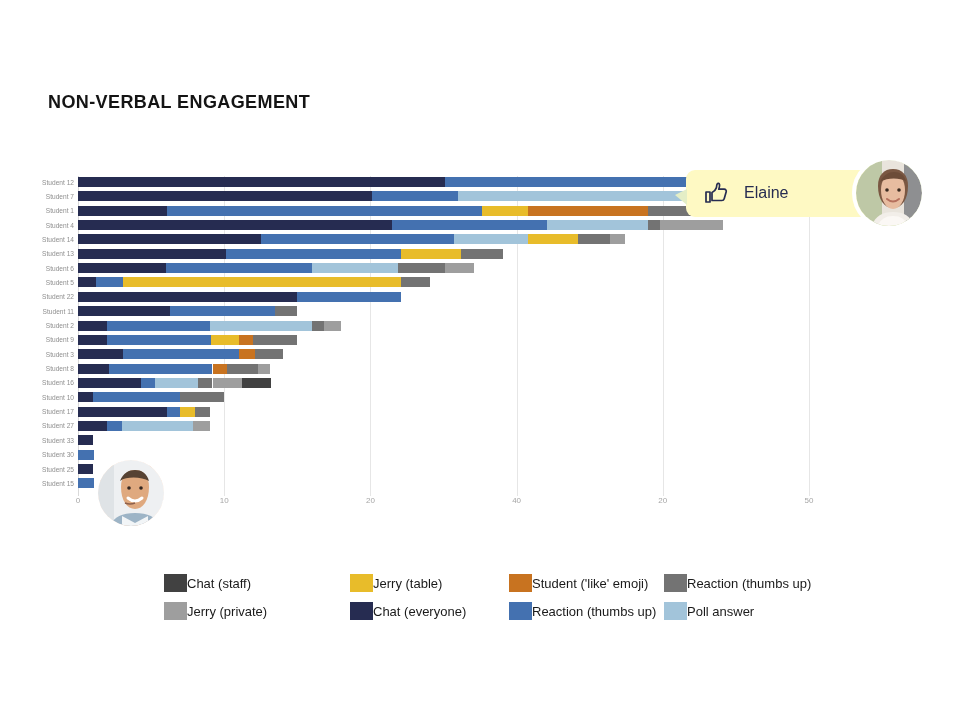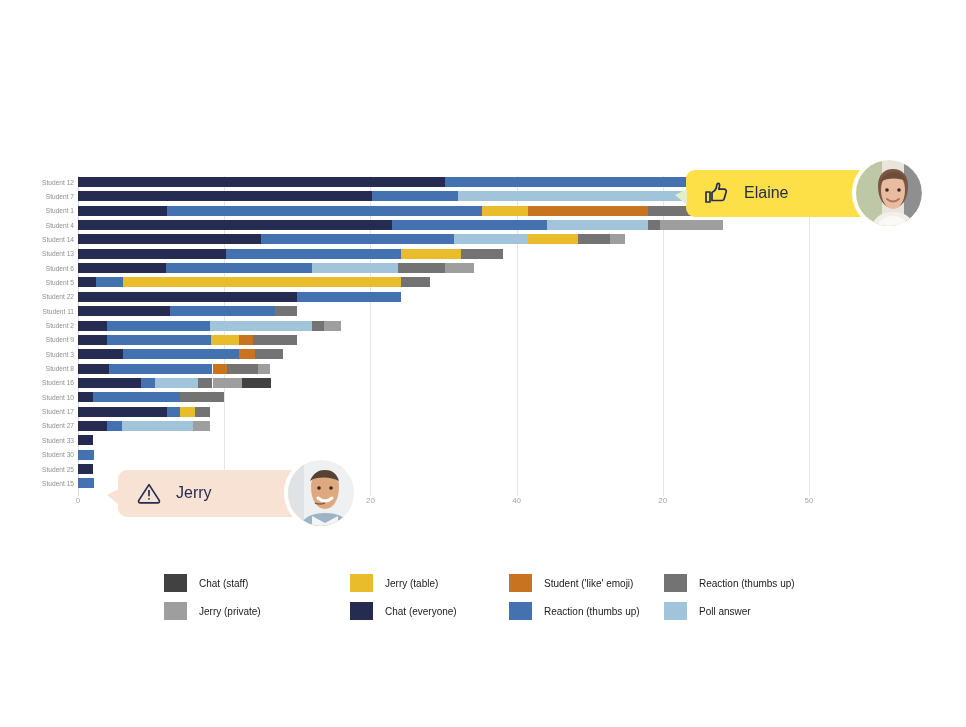--- a/index.html
+++ b/index.html
@@ -35,21 +35,21 @@
     transform:translateX(-50%);white-space:nowrap;
   }
 
   .barrow{position:absolute;left:0;height:10px;}
   .seg{position:absolute;top:0;height:10px;}
 
   
   #legend{position:absolute;left:164px;top:574px;width:700px;height:52px;}
   .legitem{position:absolute;display:flex;align-items:center;height:18px;}
   .swatch{width:23px;height:18px;flex:0 0 23px;}
-  .legtext{margin-left:12px;font-size:10px;color:#1a1a1a;white-space:nowrap;}
+  .legtext{font-size:13px;color:#1a1a1a;white-space:nowrap;}
 
   
   .callout{position:absolute;display:flex;align-items:center;}
   .bubble{
     position:relative;height:47px;border-radius:9px;
     display:flex;align-items:center;padding:0 20px 0 18px;
     box-sizing:border-box;
   }
   .bubble:after{
     content:"";position:absolute;left:-11px;top:19px;
@@ -68,20 +68,21 @@
     border-radius:50%;box-sizing:border-box;border:4px solid;
   }
   .avatar .face{position:absolute;left:0;top:0;right:0;bottom:0;overflow:hidden;border-radius:50%;}
   .ico{width:26px;height:24px;flex:0 0 26px;}
 </style>
 </head>
 <body>
 
 <div id="slide">
 
+  <div id="title">NON-VERBAL ENGAGEMENT</div>
 
   <div id="ylabels">
       <div class="ylab" style="top: 1.5px;">Student 12</div>
       <div class="ylab" style="top: 15.85px;">Student 7</div>
       <div class="ylab" style="top: 30.2px;">Student 1</div>
       <div class="ylab" style="top: 44.55px;">Student 4</div>
       <div class="ylab" style="top: 58.9px;">Student 14</div>
       <div class="ylab" style="top: 73.25px;">Student 13</div>
       <div class="ylab" style="top: 87.6px;">Student 6</div>
       <div class="ylab" style="top: 101.95px;">Student 5</div>
@@ -270,21 +271,21 @@
         <div class="legtext">Reaction (thumbs up)</div>
       </div>
       <div class="legitem" style="left: 500px; top: 28px;">
         <div class="swatch" style="background: rgb(162, 196, 218);"></div>
         <div class="legtext">Poll answer</div>
       </div>
     </div>
 
   <div id="callouts">
       <div class="callout" style="left: 686px; top: 156px;">
-        <div class="bubble" style="background: #fde047; border-right-color: rgb(228, 238, 198); color: rgb(228, 238, 198); min-width: 190px;">
+        <div class="bubble" style="background: #fef9c3; border-right-color: rgb(228, 238, 198); color: rgb(228, 238, 198); min-width: 190px;">
           <span class="ico"><svg viewBox="0 0 26 24" width="26" height="24" fill="none" stroke="#262c51" stroke-width="1.7" stroke-linejoin="round" stroke-linecap="round">
               <path d="M2 11h4v10H2z"></path>
               <path d="M8 11.5c1.8-.7 3.6-2.6 4.3-4.6.5-1.4.2-3 .9-4 .6-.8 2-.6 2.3.5.4 1.4-.2 3.4-.7 4.8h5.4c1.4 0 2.4 1.2 2 2.5l-2 7c-.3 1-1.2 1.8-2.3 1.8H8z"></path>
             </svg></span>
           <span class="cotext">Elaine</span>
         </div>
         <div class="avatar">
           <div class="face"><svg viewBox="0 0 74 74" width="74" height="74">
               <rect width="74" height="74" fill="#e9e4dc"></rect>
               <rect x="0" y="0" width="26" height="74" fill="#9bb07a" opacity=".55"></rect>
@@ -295,28 +296,20 @@
               <path d="M24 22c3-7 9-10 14-10 6 0 10 3 12 9-6-3-18-4-26 1z" fill="#6d4c38"></path>
               <ellipse cx="31" cy="30" rx="1.8" ry="1.7" fill="#3a2a20"></ellipse>
               <ellipse cx="43" cy="30" rx="1.8" ry="1.7" fill="#3a2a20"></ellipse>
               <path d="M31 39q6 5 12 0" stroke="#b5705d" stroke-width="2" fill="none" stroke-linecap="round"></path>
               <path d="M20 74c1-12 7-18 17-18s16 6 17 18z" fill="#fbf8f5"></path>
             </svg></div>
           <div class="ring" style="border-color: rgb(215, 230, 173);"></div>
         </div>
       </div>
       <div class="callout" style="left: 118px; top: 456px;">
-        <div class="bubble" style="background: rgb(248, 226, 211); border-right-color: rgb(248, 226, 211); color: rgb(248, 226, 211); min-width: 190px;">
-          <span class="ico"><svg viewBox="0 0 26 24" width="26" height="24" fill="none" stroke="#262c51" stroke-width="1.7" stroke-linejoin="round" stroke-linecap="round">
-              <path d="M13 3.6 23.2 19.4c.7 1.1-.1 2.5-1.4 2.5H4.2c-1.3 0-2.1-1.4-1.4-2.5z"></path>
-              <path d="M13 9.6v5"></path>
-              <circle cx="13" cy="17.8" r=".9" fill="#262c51" stroke="none"></circle>
-            </svg></span>
-          <span class="cotext">Jerry</span>
-        </div>
         <div class="avatar">
           <div class="face"><svg viewBox="0 0 74 74" width="74" height="74">
               <rect width="74" height="74" fill="#eef0f2"></rect>
               <rect x="0" y="0" width="16" height="74" fill="#dfe3e6"></rect>
               <path d="M10 74c2-15 11-21 27-21s25 6 27 21z" fill="#9db4c6"></path>
               <path d="M24 74V56l13 7 13-7v18z" fill="#f2f5f7"></path>
               <path d="M23 27c0-11 6-17 14-17s14 6 14 17c0 13-6 22-14 22s-14-9-14-22z" fill="#dfa97f"></path>
               <path d="M22 21c3-8 9-11 15-11s12 3 14 11c-7-4-22-5-29 0z" fill="#564233"></path>
               <ellipse cx="31" cy="28" rx="1.8" ry="1.7" fill="#332620"></ellipse>
               <ellipse cx="43" cy="28" rx="1.8" ry="1.7" fill="#332620"></ellipse>

